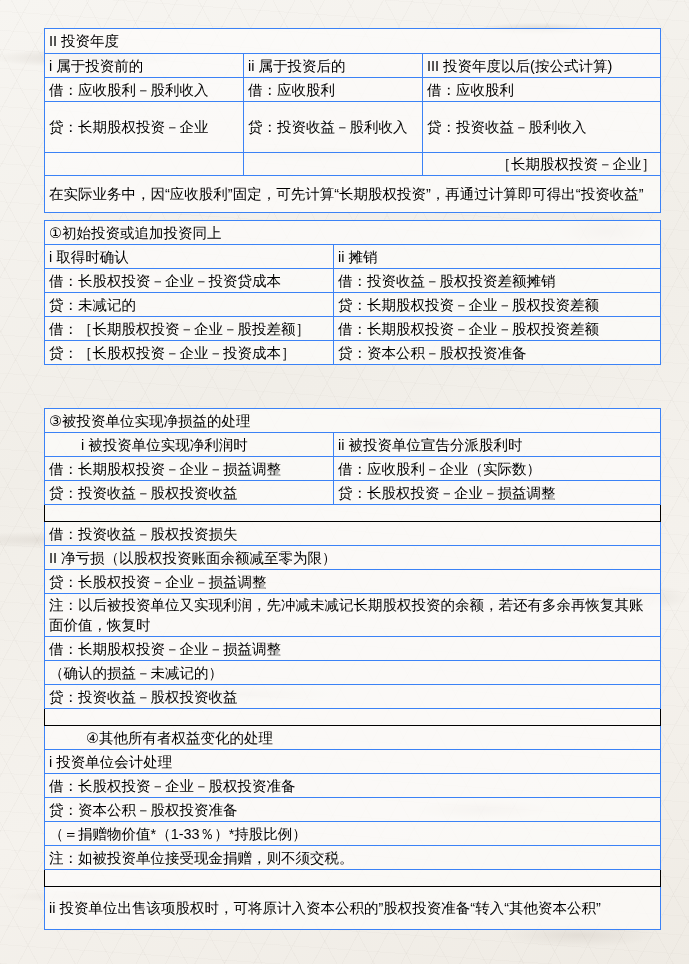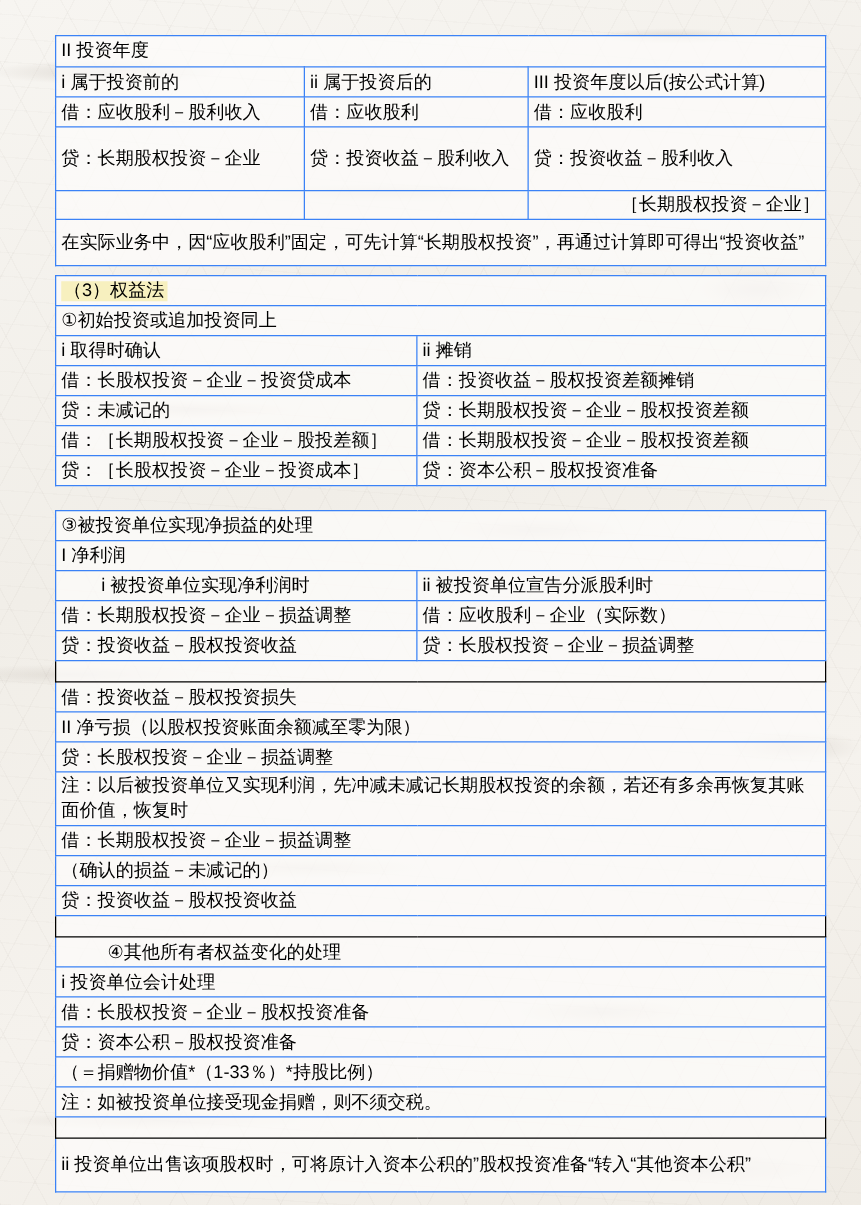--- a/index.html
+++ b/index.html
@@ -123,23 +123,20 @@
     </tbody>
   </table>
 
   <table class="tbl" id="t2" style="top:220px;">
     <colgroup>
       <col style="width:289px">
         <col style="width:327px">
     </colgroup>
     <tbody>
       <tr>
-        <td colspan="2" style="height:21px;"><span class="hl">（3）权益法</span></td>
-      </tr>
-      <tr>
         <td colspan="2" style="height:21px;">①初始投资或追加投资同上</td>
       </tr>
       <tr>
         <td style="height:21px;">i 取得时确认</td>
         <td>ii 摊销</td>
       </tr>
       <tr>
         <td class="blue" style="height:21px;">借：长股权投资－企业－投资贷成本</td>
         <td class="blue">借：投资收益－股权投资差额摊销</td>
       </tr>
@@ -161,23 +158,20 @@
   <table class="tbl" id="t3" style="top:408px;">
     <colgroup>
       <col style="width:289px">
         <col style="width:327px">
     </colgroup>
     <tbody>
       <tr>
         <td colspan="2" style="height:21px;">③被投资单位实现净损益的处理</td>
       </tr>
       <tr>
-        <td colspan="2" style="height:21px;">I 净利润</td>
-      </tr>
-      <tr>
         <td style="height:21px;padding-left:36px;">i 被投资单位实现净利润时</td>
         <td>ii 被投资单位宣告分派股利时</td>
       </tr>
       <tr>
         <td class="blue" style="height:21px;">借：长期股权投资－企业－损益调整</td>
         <td class="blue">借：应收股利－企业（实际数）</td>
       </tr>
       <tr>
         <td class="blue indent1" style="height:21px;">贷：投资收益－股权投资收益</td>
         <td class="blue indent1">贷：长股权投资－企业－损益调整</td>

